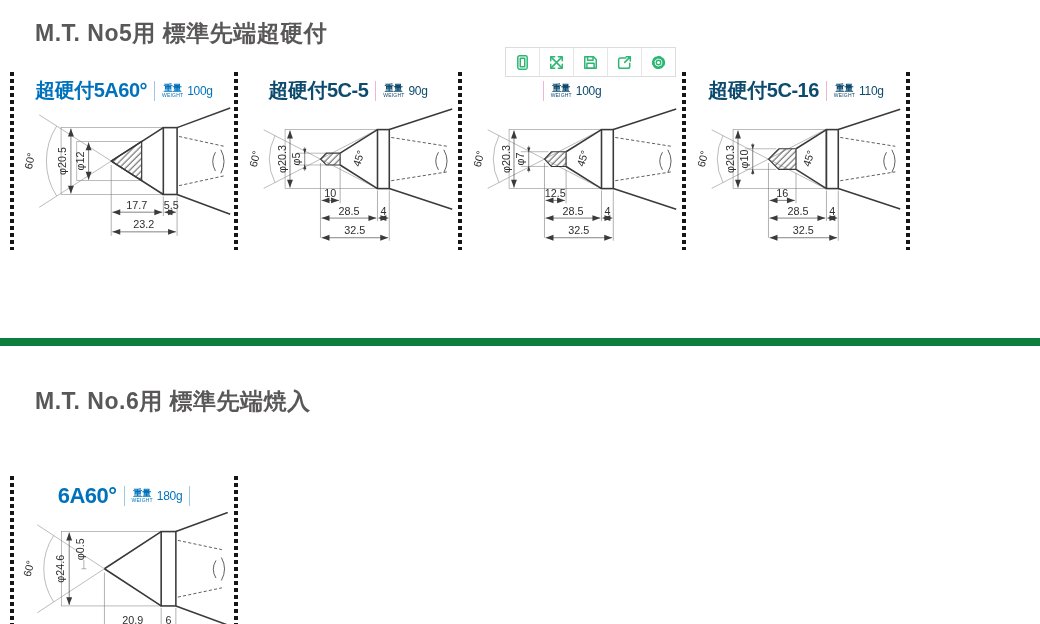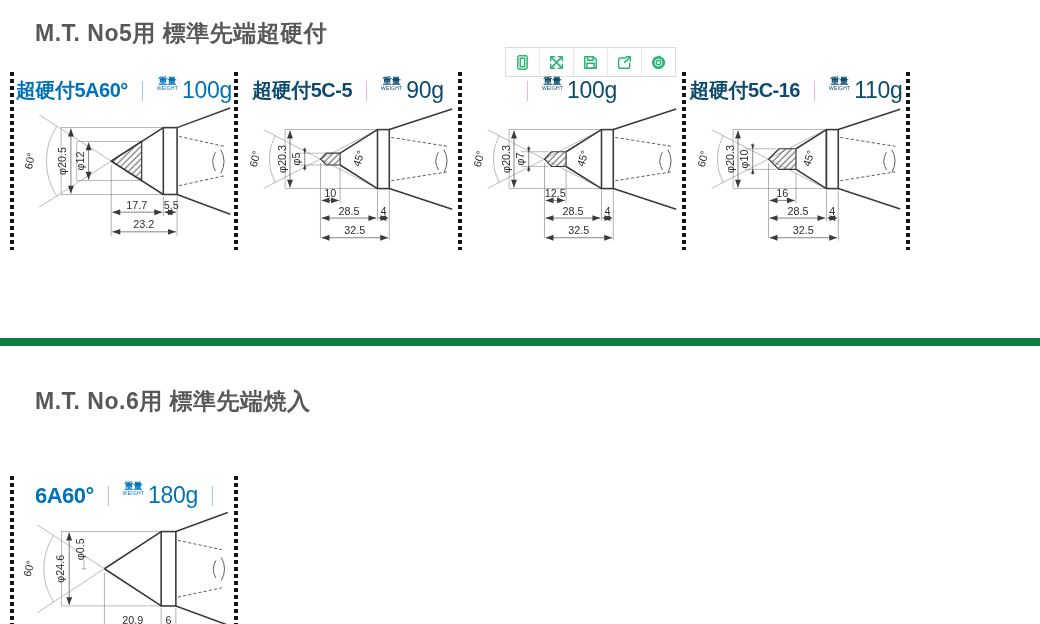--- a/index.html
+++ b/index.html
@@ -14,30 +14,30 @@
   .tbtn{width:33px;height:28px;display:flex;align-items:center;justify-content:center;border-left:1px solid #e6e6e6;cursor:pointer;background:#fff;}
   .tbtn:first-child{border-left:none}
   .tbtn svg{width:17px;height:17px;stroke:#2bb673;fill:none;stroke-width:1.4;stroke-linecap:round;stroke-linejoin:round;}
 
   
   .row{position:absolute;display:flex;align-items:stretch;}
   #row-top{left:10px;top:72px;height:178px;}
   #row-bottom{left:10px;top:437px;height:185px;margin-top:39px;}
   .vsep{width:4px;background:repeating-linear-gradient(180deg,#161616 0,#161616 4px,transparent 4px,transparent 7px);}
   .panel{width:220px;display:flex;flex-direction:column;}
-  .phead{height:32px;display:flex;align-items:center;justify-content:center;gap:14px;padding-top:3px;}
+  .phead{height:32px;display:flex;align-items:center;justify-content:center;gap:7px;padding-top:3px;}
   #row-bottom .phead{height:34px}
   .ptitle{font-size:20px;font-weight:bold;letter-spacing:-.5px;white-space:nowrap;}
   #row-bottom .ptitle{font-size:22px}
   .pdiv{width:1px;height:20px;}
-  .wblock{display:flex;align-items:flex-start;gap:4px;}
+  .wblock{display:flex;align-items:center;gap:4px;}
   .wlabels{display:flex;flex-direction:column;align-items:center;line-height:1;}
   .wl1{font-size:9px;font-weight:bold;}
   .wl2{font-size:5px;letter-spacing:.2px;}
-  .wval{font-size:23px;letter-spacing:-.3px;}
+  .wval{font-size:12px;letter-spacing:-.3px;}
   .blue{color:#0072bc}
   .magenta{color:#0c4a6e}
   .vd-blue{background:#9ec8e8}
   .vd-magenta{background:#f3b3d5}
 
   .drw{display:block;margin-top:0;}
   
   .thin{stroke:#8c8c8c;stroke-width:.6;fill:none}
   .bold{stroke:#3a3a3a;stroke-width:1.6;fill:none}
   .med{stroke:#4a4a4a;stroke-width:.9;fill:none}

